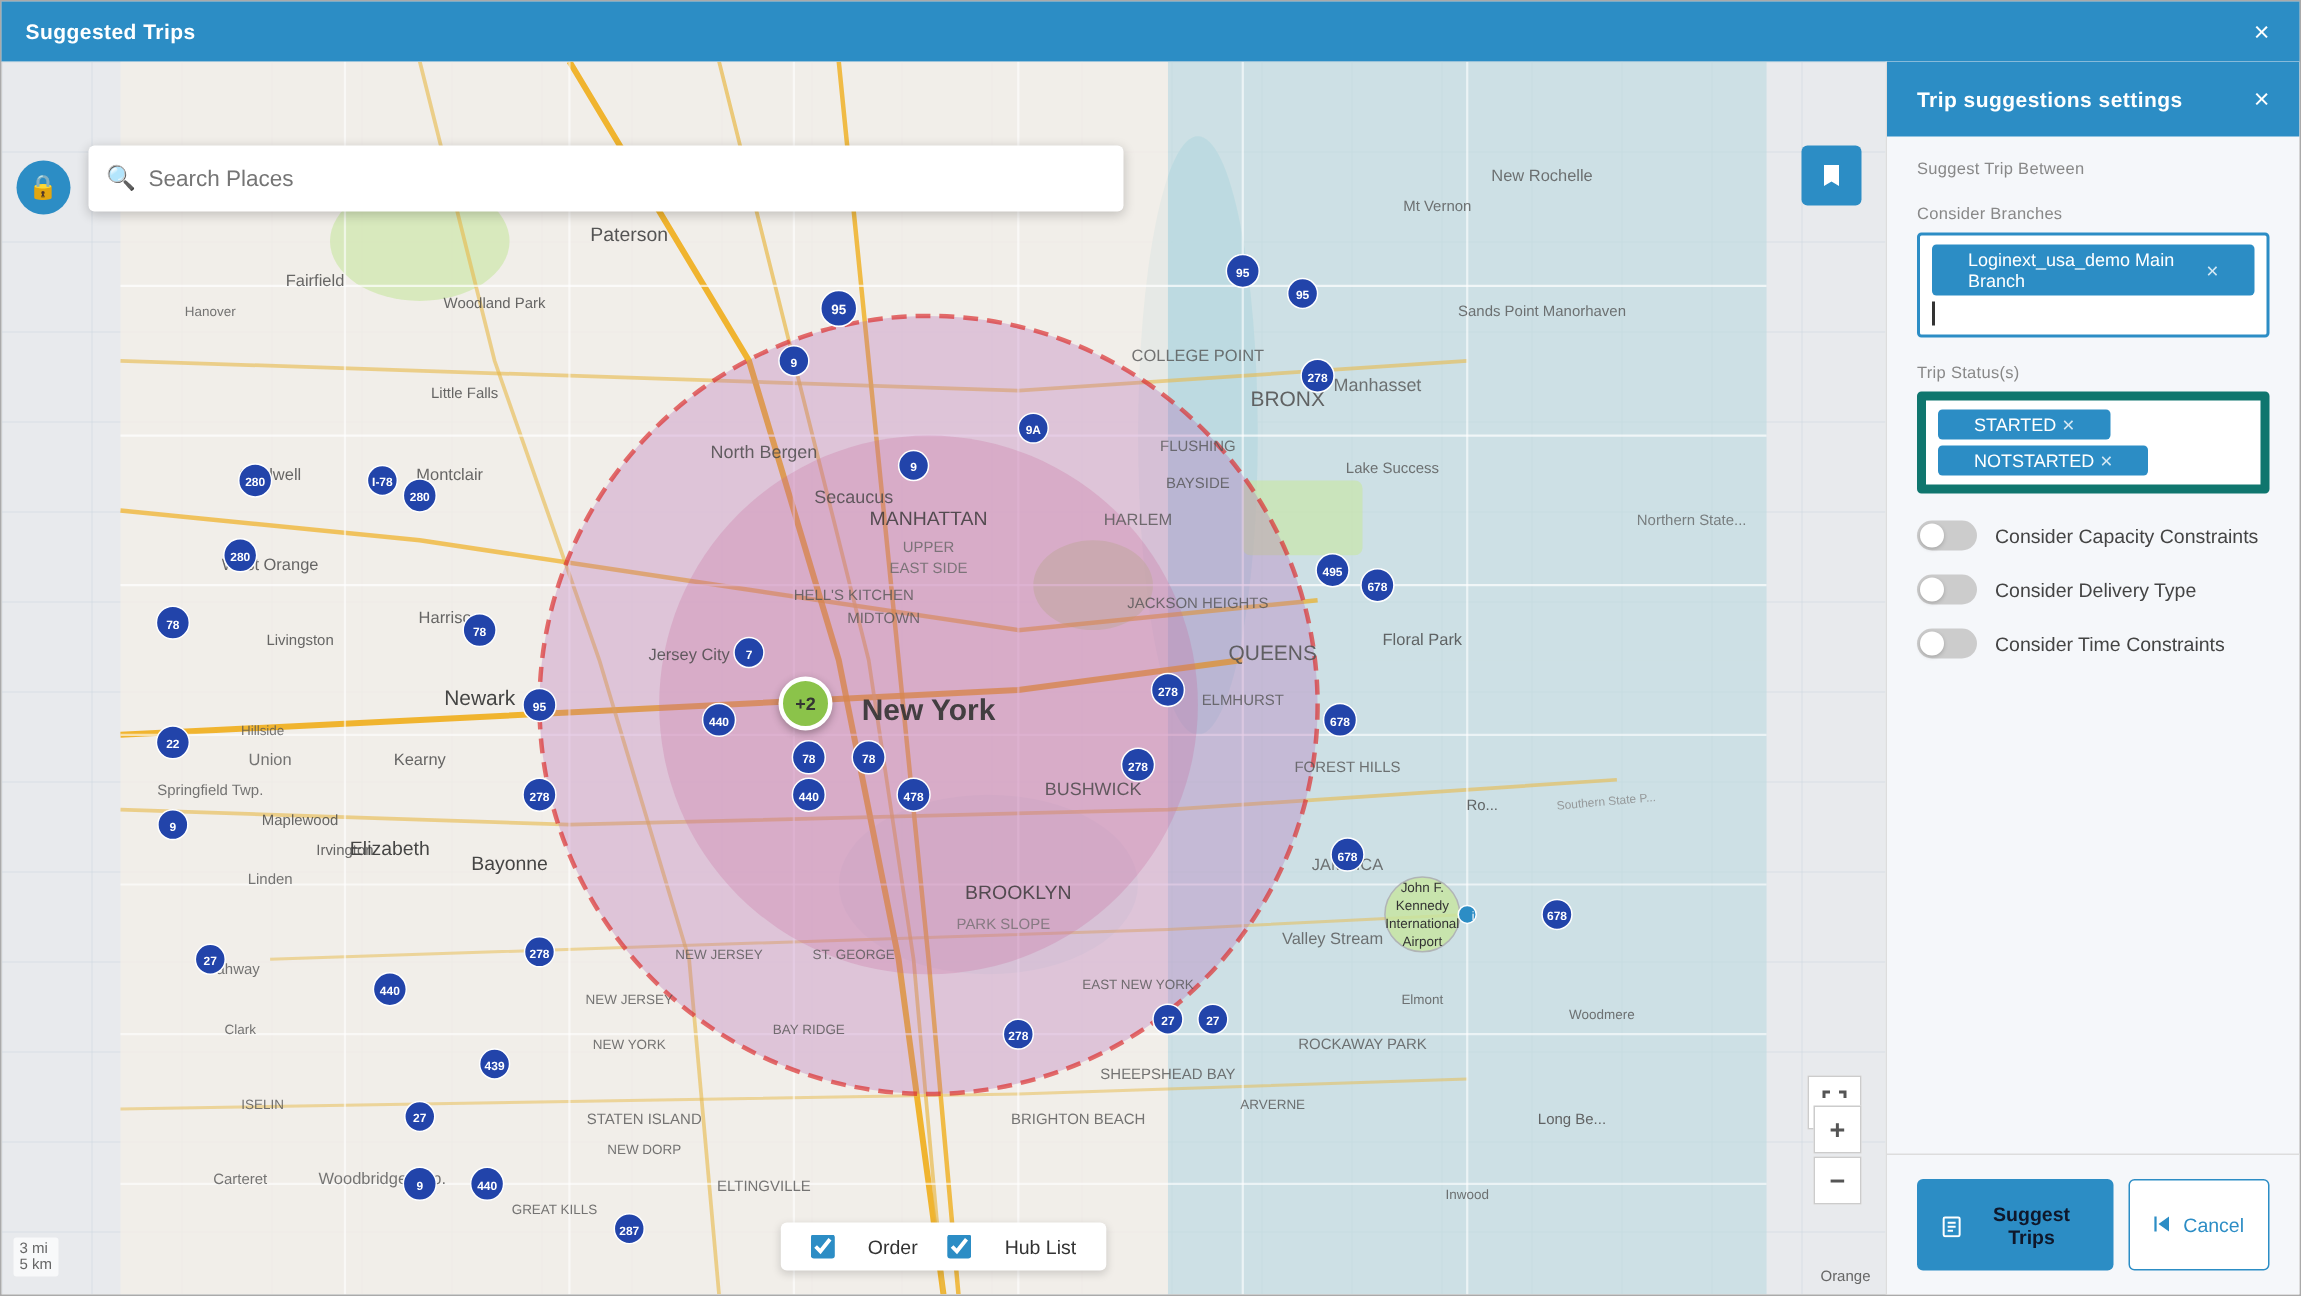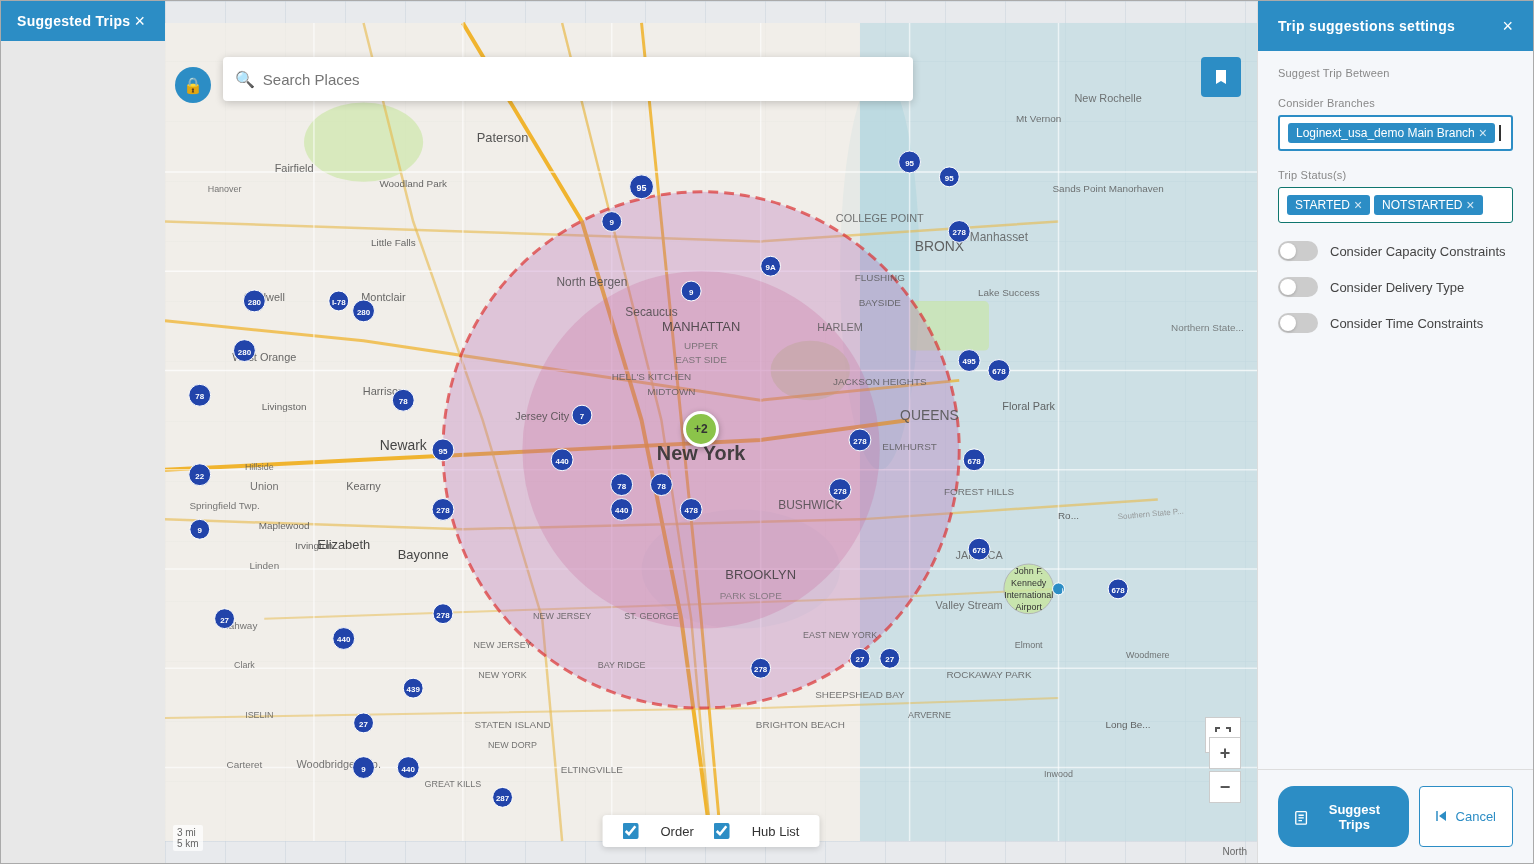--- a/index.html
+++ b/index.html
@@ -2,20 +2,21 @@
 <html><head>
   <meta charset="utf-8">
   <style>
     * { box-sizing: border-box; margin: 0; padding: 0; }
     body { font-family: 'Segoe UI', Arial, sans-serif; font-size: 13px; background: #e8e8e8; overflow: hidden; width: 1534px; height: 864px; }
 
     .app-window {
       width: 1534px;
       height: 864px;
       display: flex;
+      flex-direction: column;
       border: 1px solid #aaa;
       box-shadow: 0 4px 20px rgba(0,0,0,0.3);
     }
 
     .title-bar {
       background: #2c8dc5;
       color: white;
       padding: 10px 16px;
       display: flex;
       align-items: center;
@@ -356,21 +357,21 @@
       align-items: center;
       flex-wrap: wrap;
       gap: 4px;
       min-height: 36px;
     }
 
     .tag {
       background: #2c8dc5;
       color: white;
       border-radius: 3px;
-      padding: 3px 8px;
+      padding: 3px 24px;
       font-size: 12px;
       display: flex;
       align-items: center;
       gap: 4px;
     }
 
     .tag-close {
       cursor: pointer;
       font-size: 14px;
       line-height: 1;
@@ -379,21 +380,21 @@
 
     .tags-cursor {
       width: 2px;
       height: 16px;
       background: #333;
       display: inline-block;
     }
 
     
     .status-tags {
-      border: 1px solid #0f766e;
+      border: 6px solid #0f766e;
       border-radius: 3px;
       background: white;
       padding: 6px 8px;
       display: flex;
       align-items: center;
       flex-wrap: wrap;
       gap: 4px;
       min-height: 36px;
     }
 
@@ -459,23 +460,23 @@
       padding: 16px 20px;
       display: flex;
       gap: 10px;
       border-top: 1px solid #ddd;
       background: #f5f7fa;
     }
 
     .btn-suggest {
       flex: 1;
       background: #2c8dc5;
-      color: #ffffff;
+      color: #0f172a;
       border: none;
-      border-radius: 16px;
+      border-radius: 4px;
       padding: 10px 16px;
       font-size: 13px;
       font-weight: 600;
       cursor: pointer;
       display: flex;
       align-items: center;
       justify-content: center;
       gap: 8px;
     }
 
@@ -789,21 +790,21 @@
           <span>Hub List</span>
         </label>
       </div>
 
       <div class="map-scale">
         <div>3 mi</div>
         <div>5 km</div>
       </div>
 
       <div class="google-logo">
-        <span>North</span>
+        <span>Orange</span>
       </div>
     </div>
 
     <div class="settings-panel">
       <div class="settings-header">
         <span class="settings-title">Trip suggestions settings</span>
         <button class="settings-close">×</button>
       </div>
 
       <div class="settings-body">

